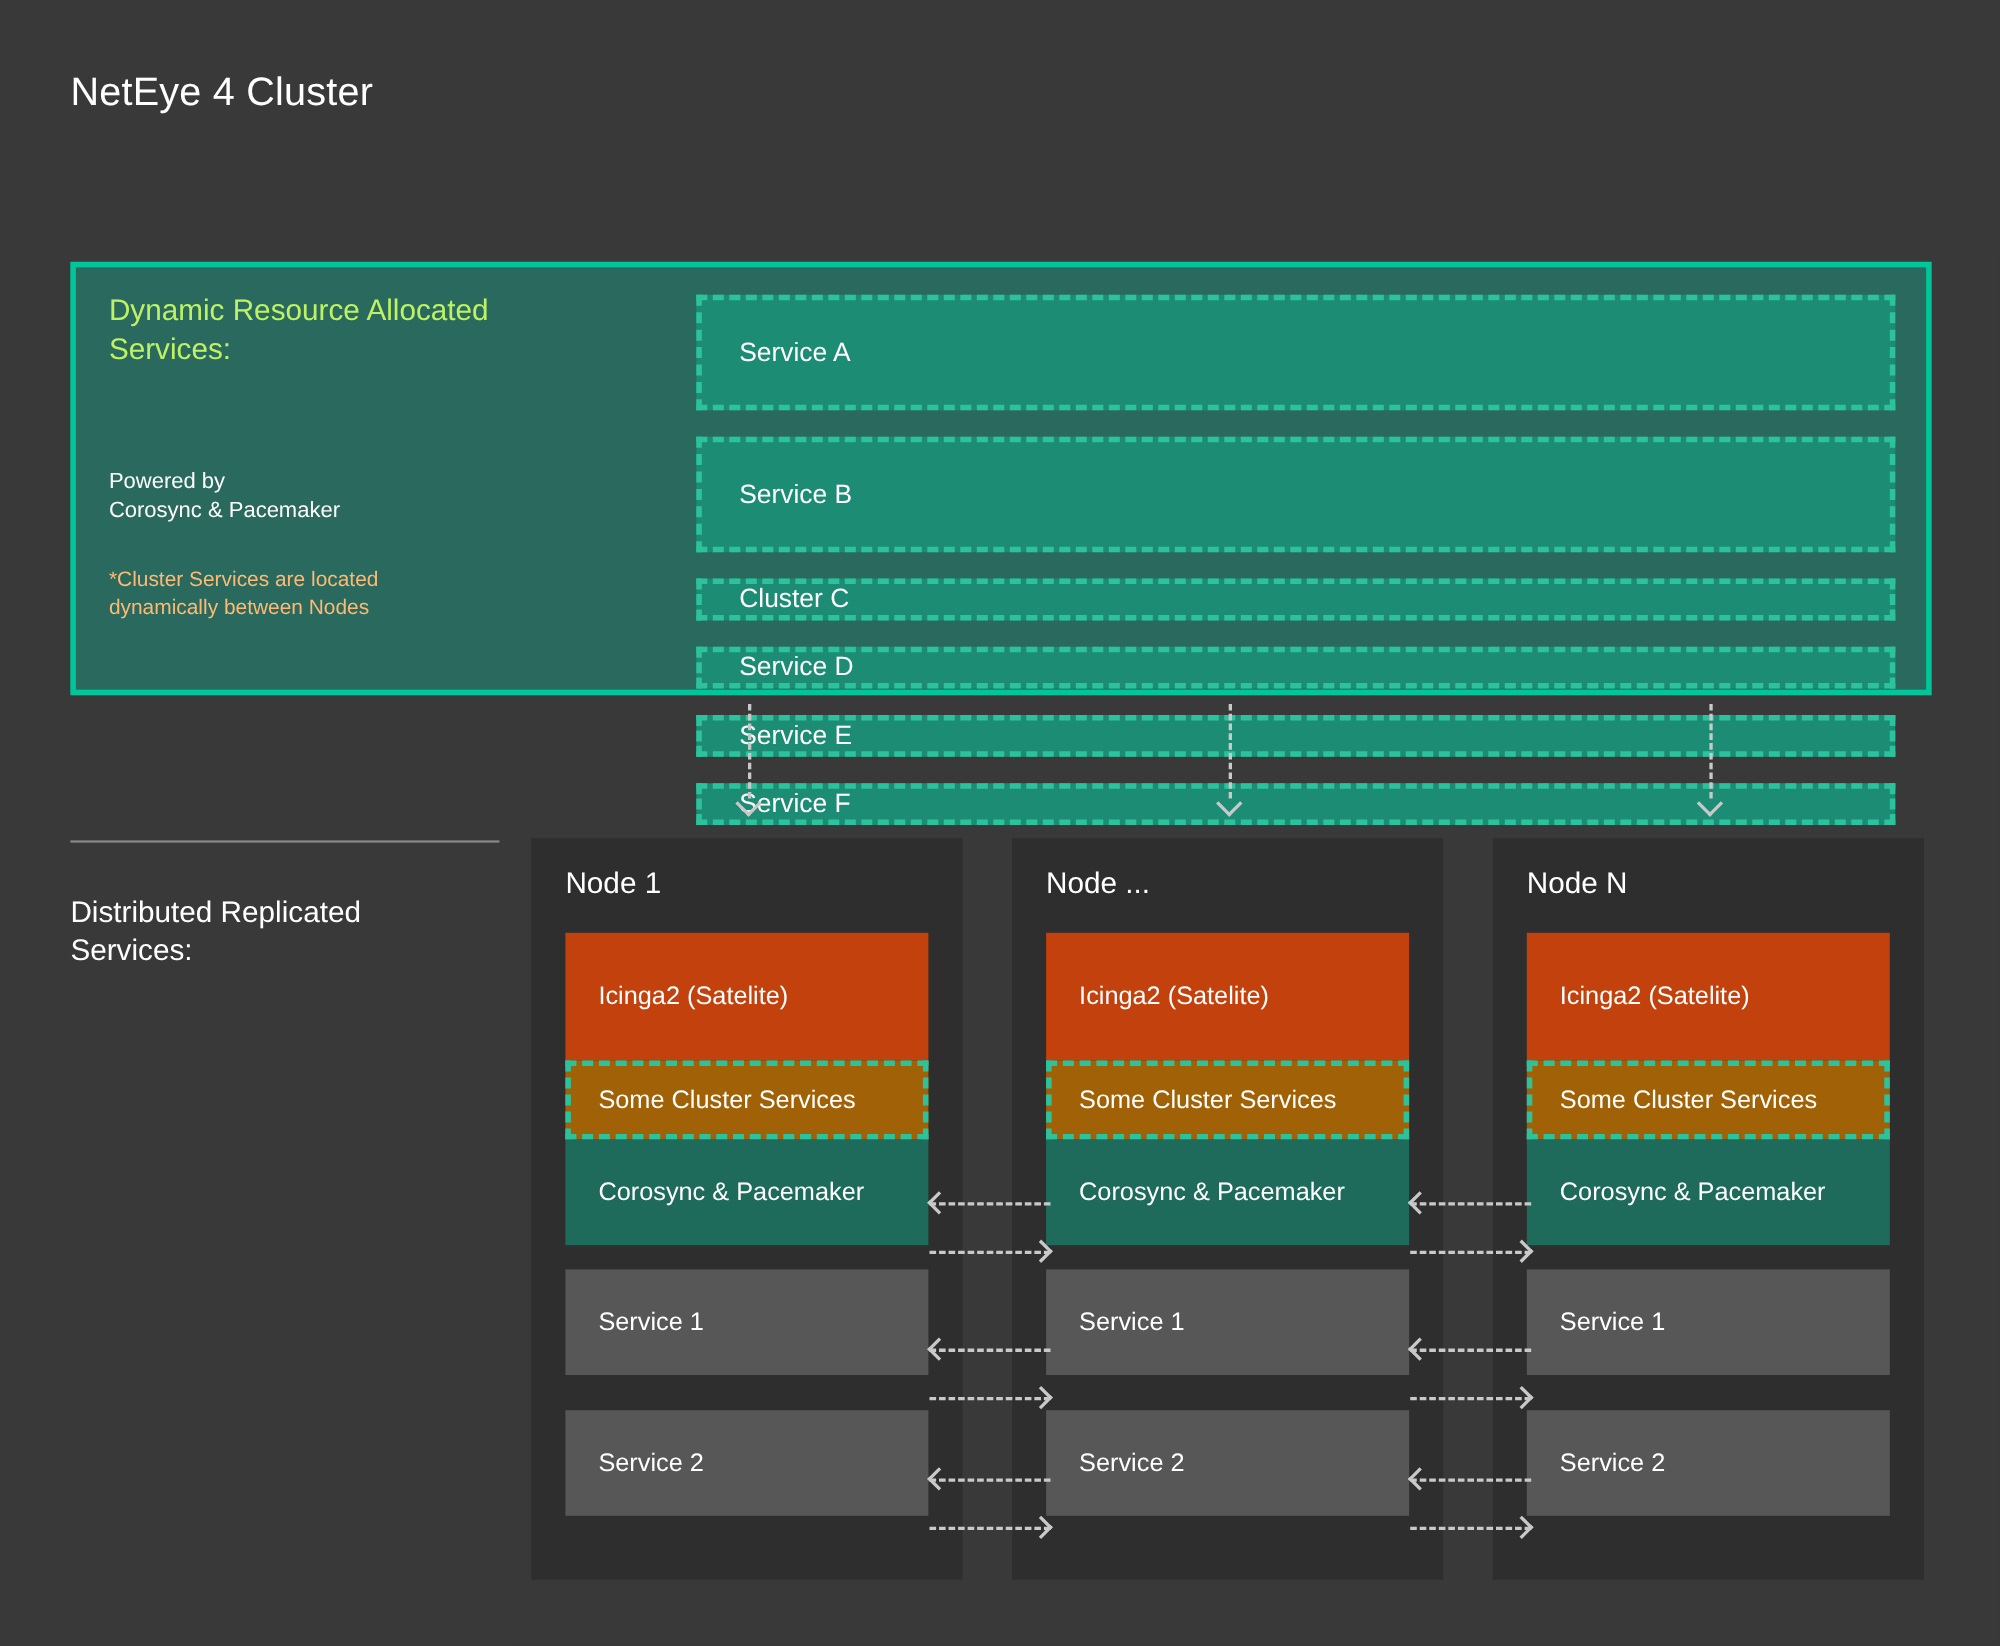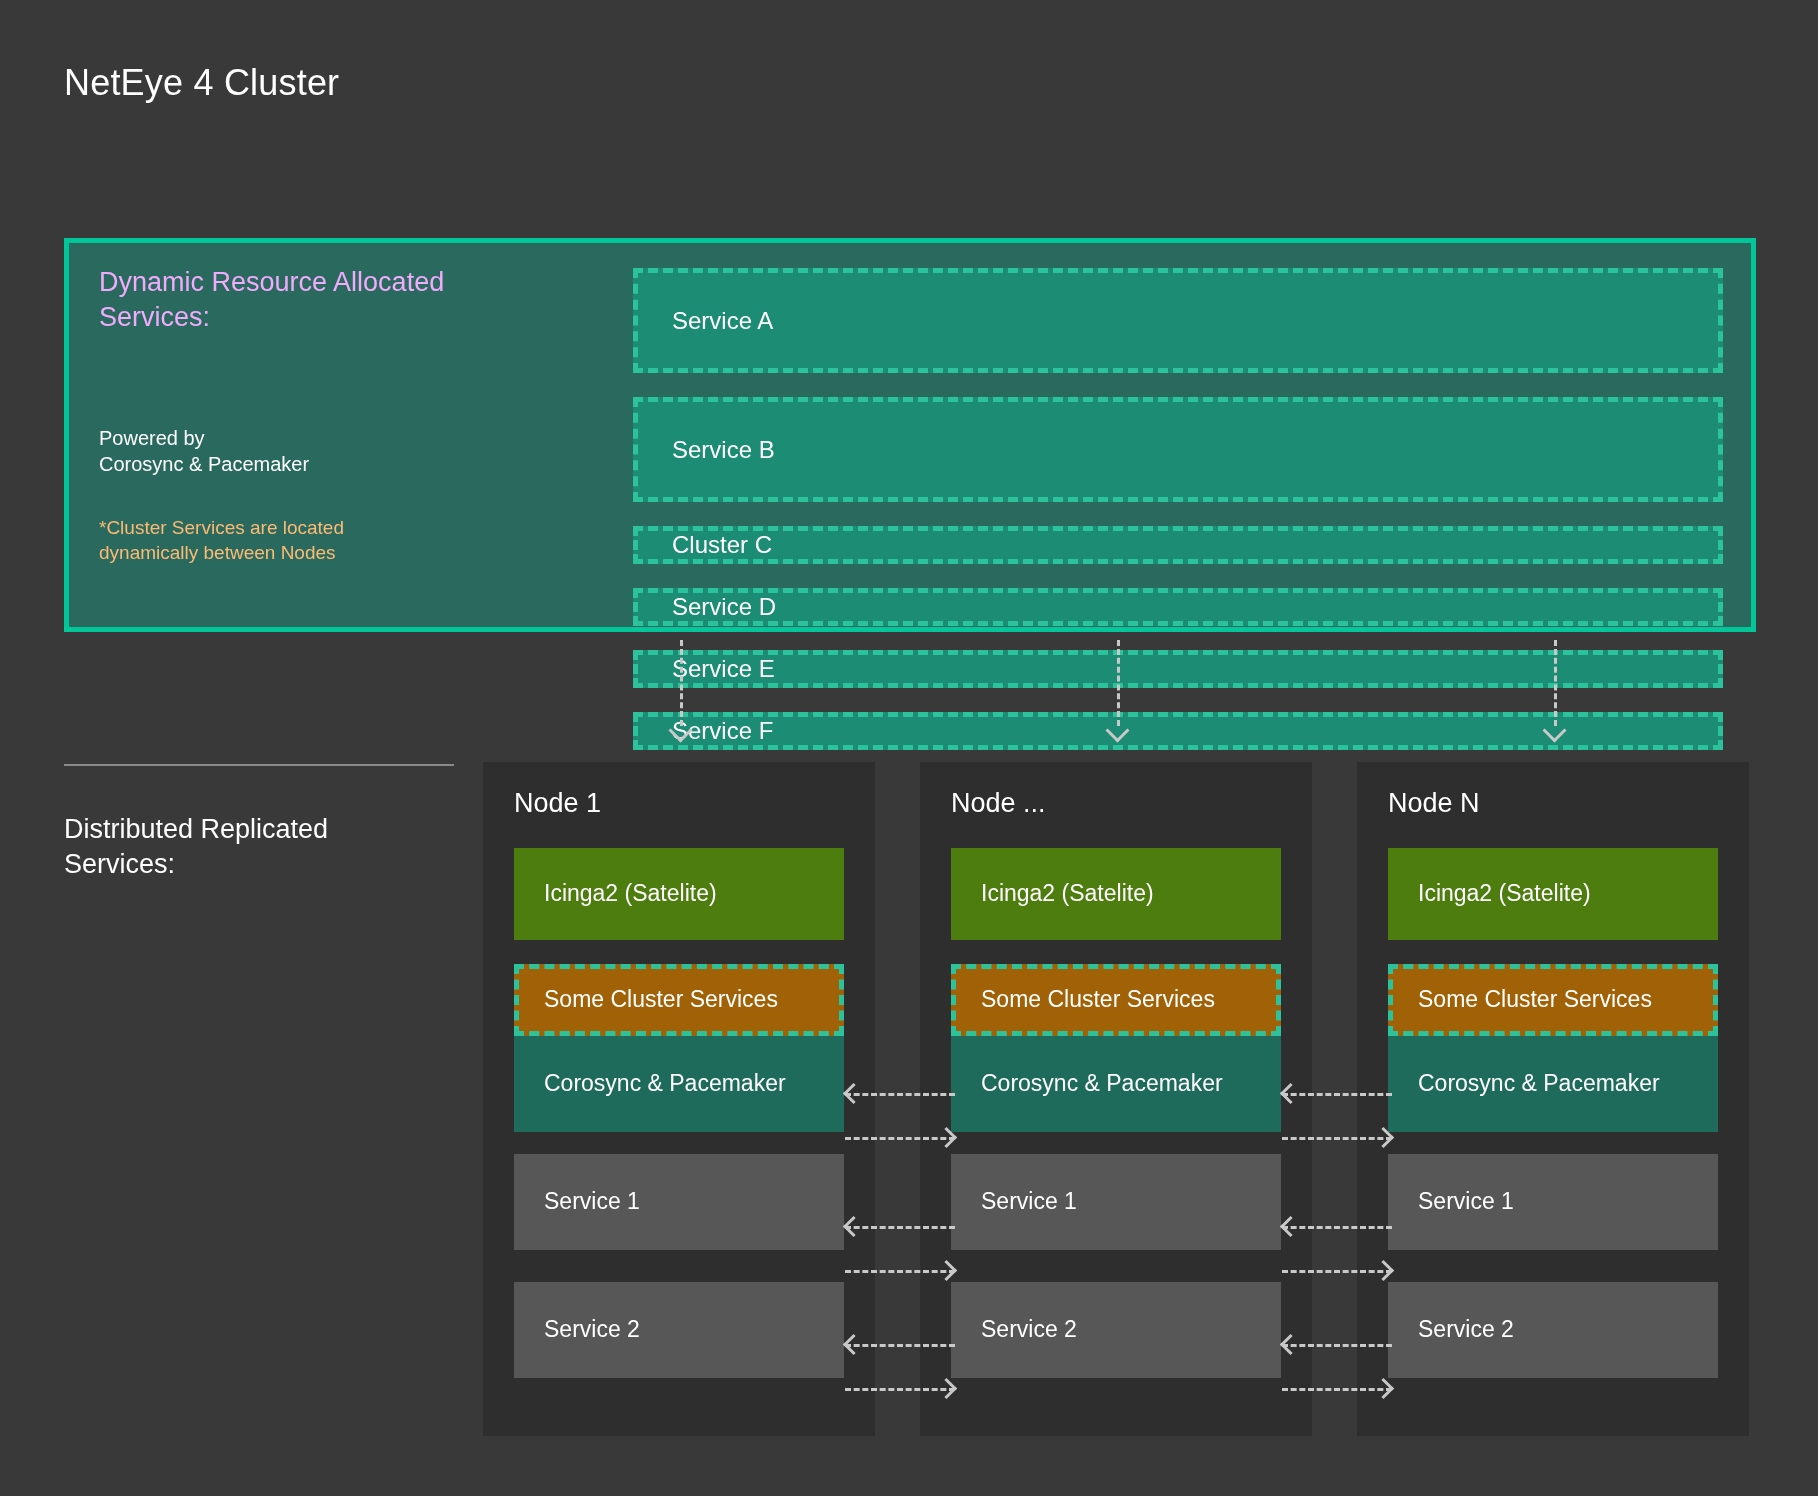--- a/index.html
+++ b/index.html
@@ -20,21 +20,21 @@
 
   
   .dyn-panel {
     position: absolute; left: 64px; top: 238px;
     width: 1692px; height: 394px;
     background: #2a6a5e;
     border: 5px solid #00c69a;
   }
   .dyn-left {
     position: absolute; left: 30px; top: 22px; width: 440px;
-    color: #f0abfc;
+    color: #bef264;
   }
   .dyn-heading { font-size: 27px; line-height: 1.28; font-weight: 400; }
   .dyn-powered {
     position: absolute; left: 30px; top: 182px;
     font-size: 20px; line-height: 1.32; color: #ffffff;
   }
   .dyn-note {
     position: absolute; left: 30px; top: 272px;
     font-size: 19px; line-height: 1.32; color: #fdba74;
   }
@@ -93,21 +93,21 @@
     font-size: 27px; color: #ffffff;
   }
   .node-body {
     position: absolute; left: 31px; top: 86px; right: 31px;
   }
   .row {
     display: flex; align-items: center;
     padding-left: 30px; color: #ffffff;
     font-size: 23px; line-height: 1.28;
   }
-  .row-grey { background: #4d7c0f; height: 92px; margin-bottom: 24px; }
+  .row-grey { background: #c2410c; height: 116px; }
   .row-cluster {
     background: #a16207; border: 5px dashed #2cc39c;
     height: 72px; padding-left: 25px; text-align: center;
   }
   .row-coro { background: #1e6b5c; height: 96px; margin-bottom: 22px; }
   .row-svc { background: #575757; height: 96px; margin-bottom: 32px; }
   .row-svc-last { background: #575757; height: 96px; }
 
   
   .hconn { position: absolute; width: 110px; height: 64px; }

